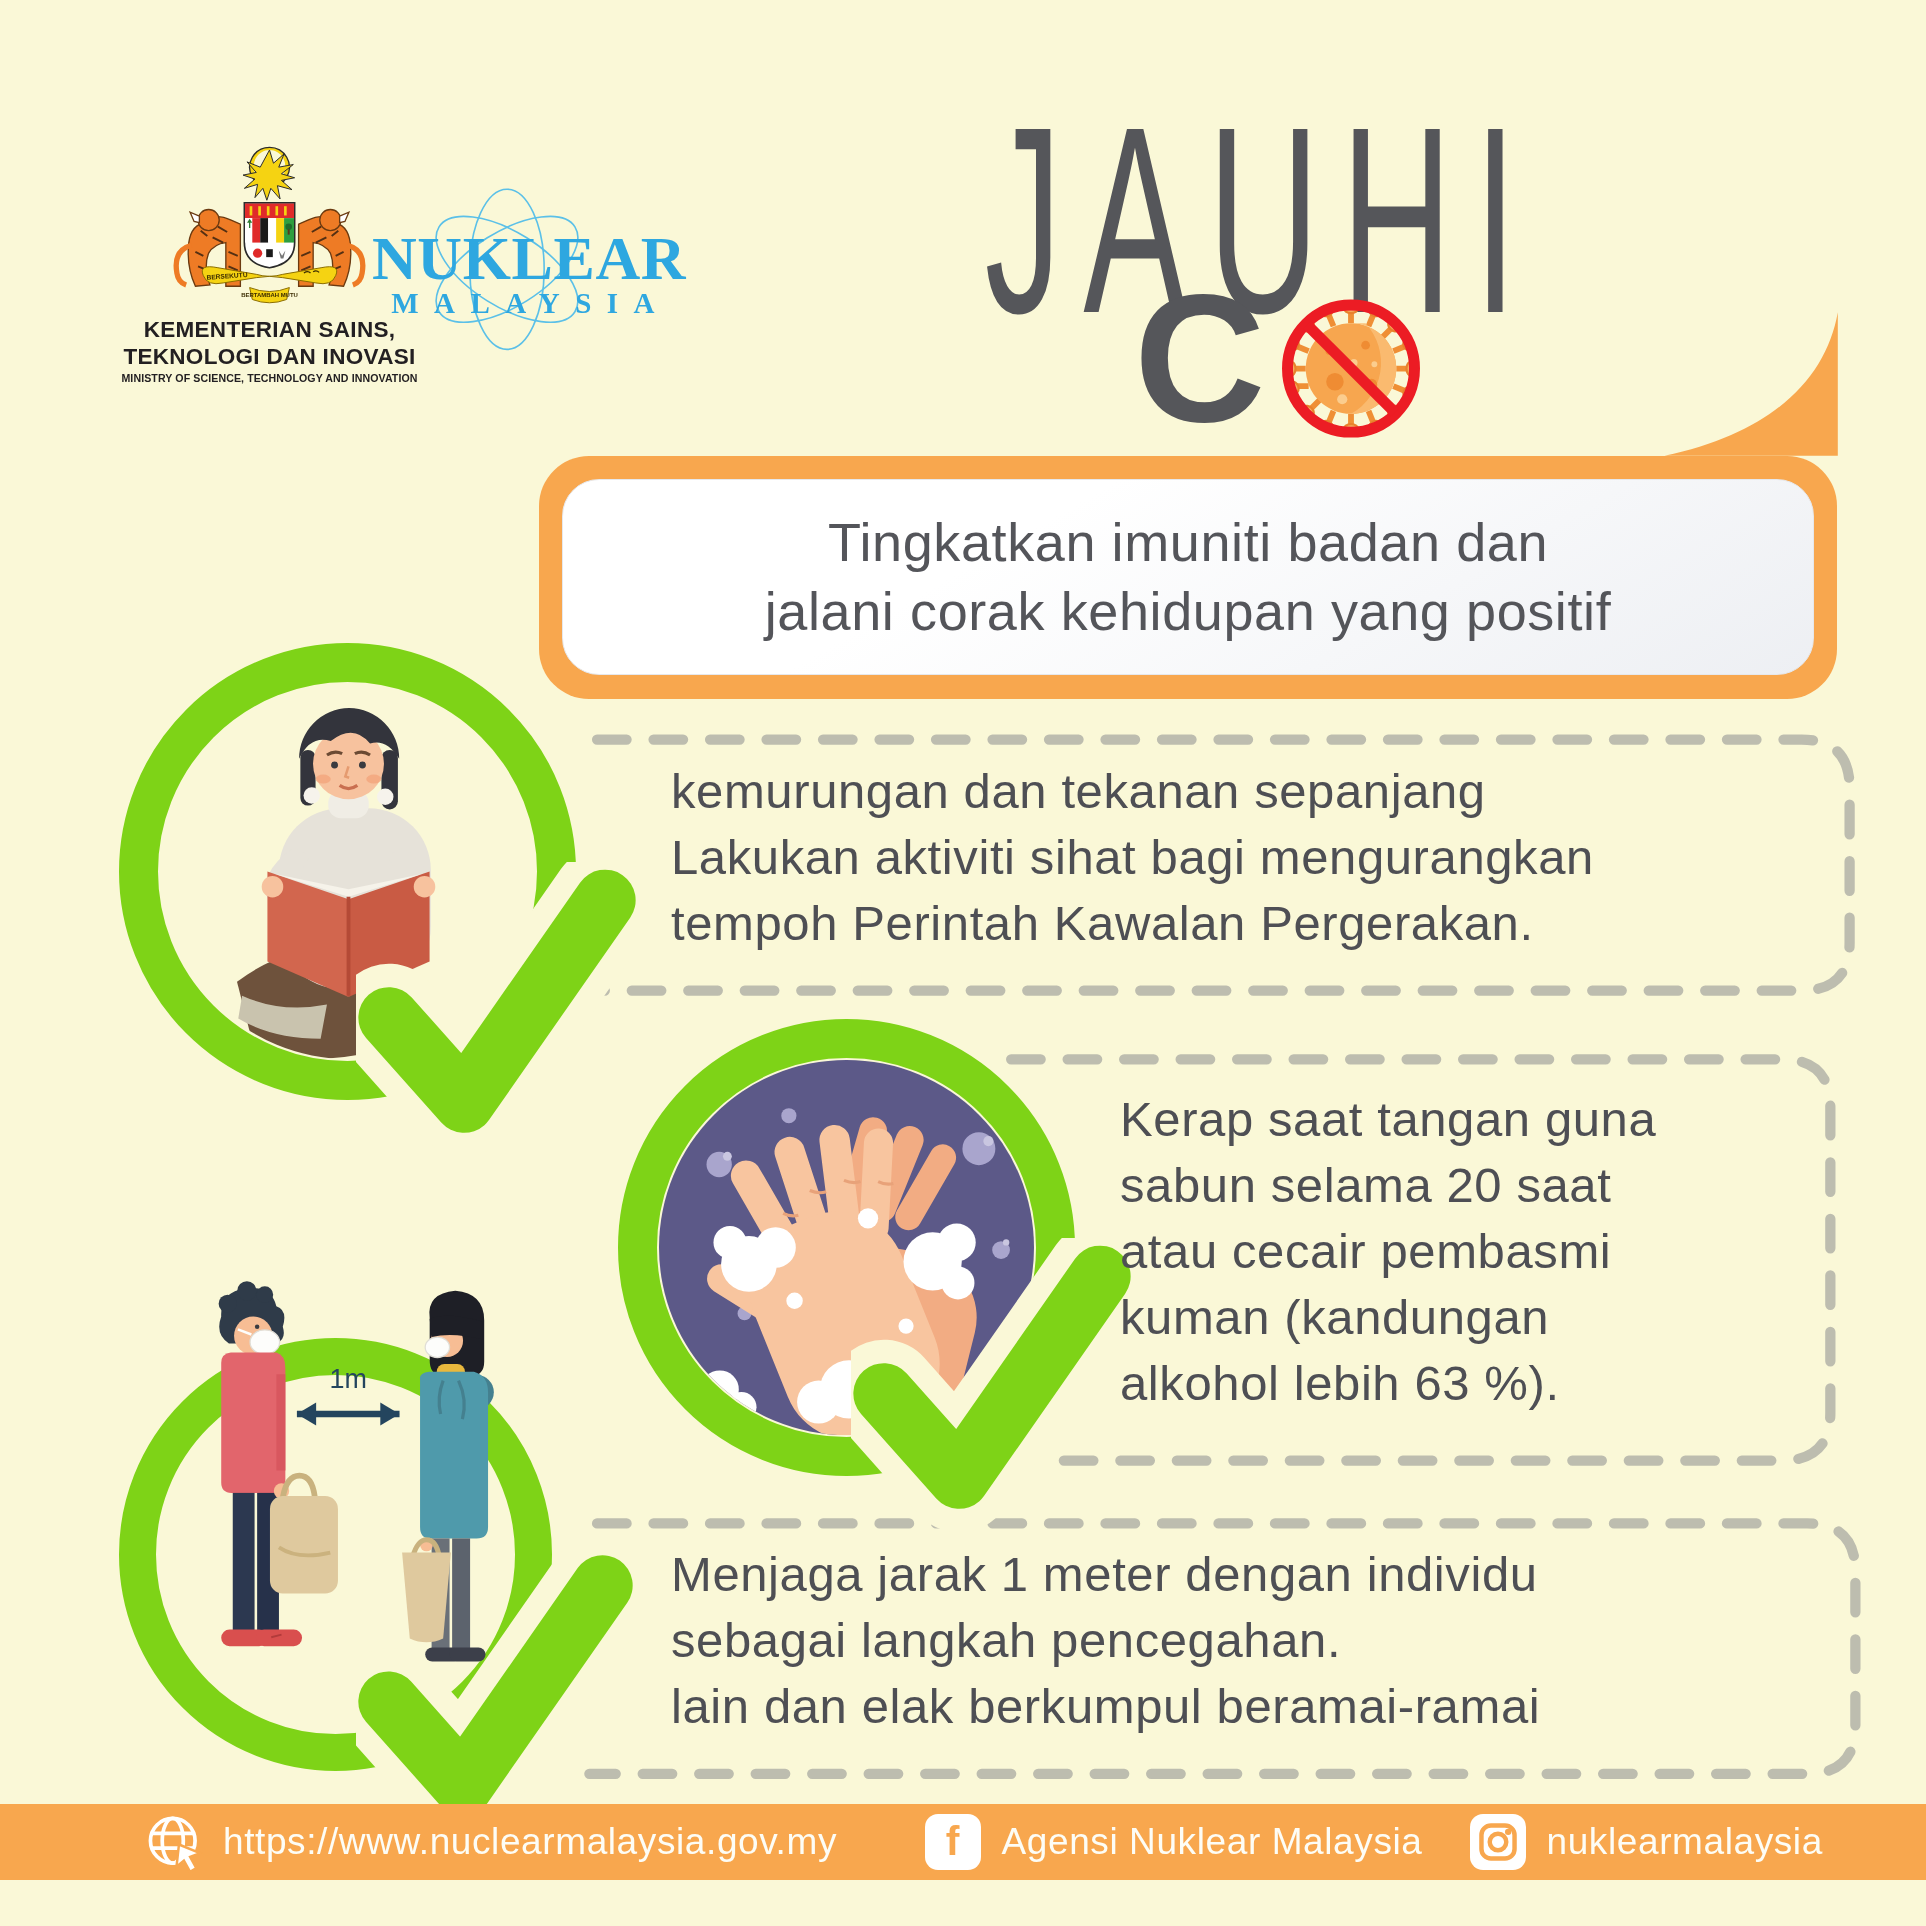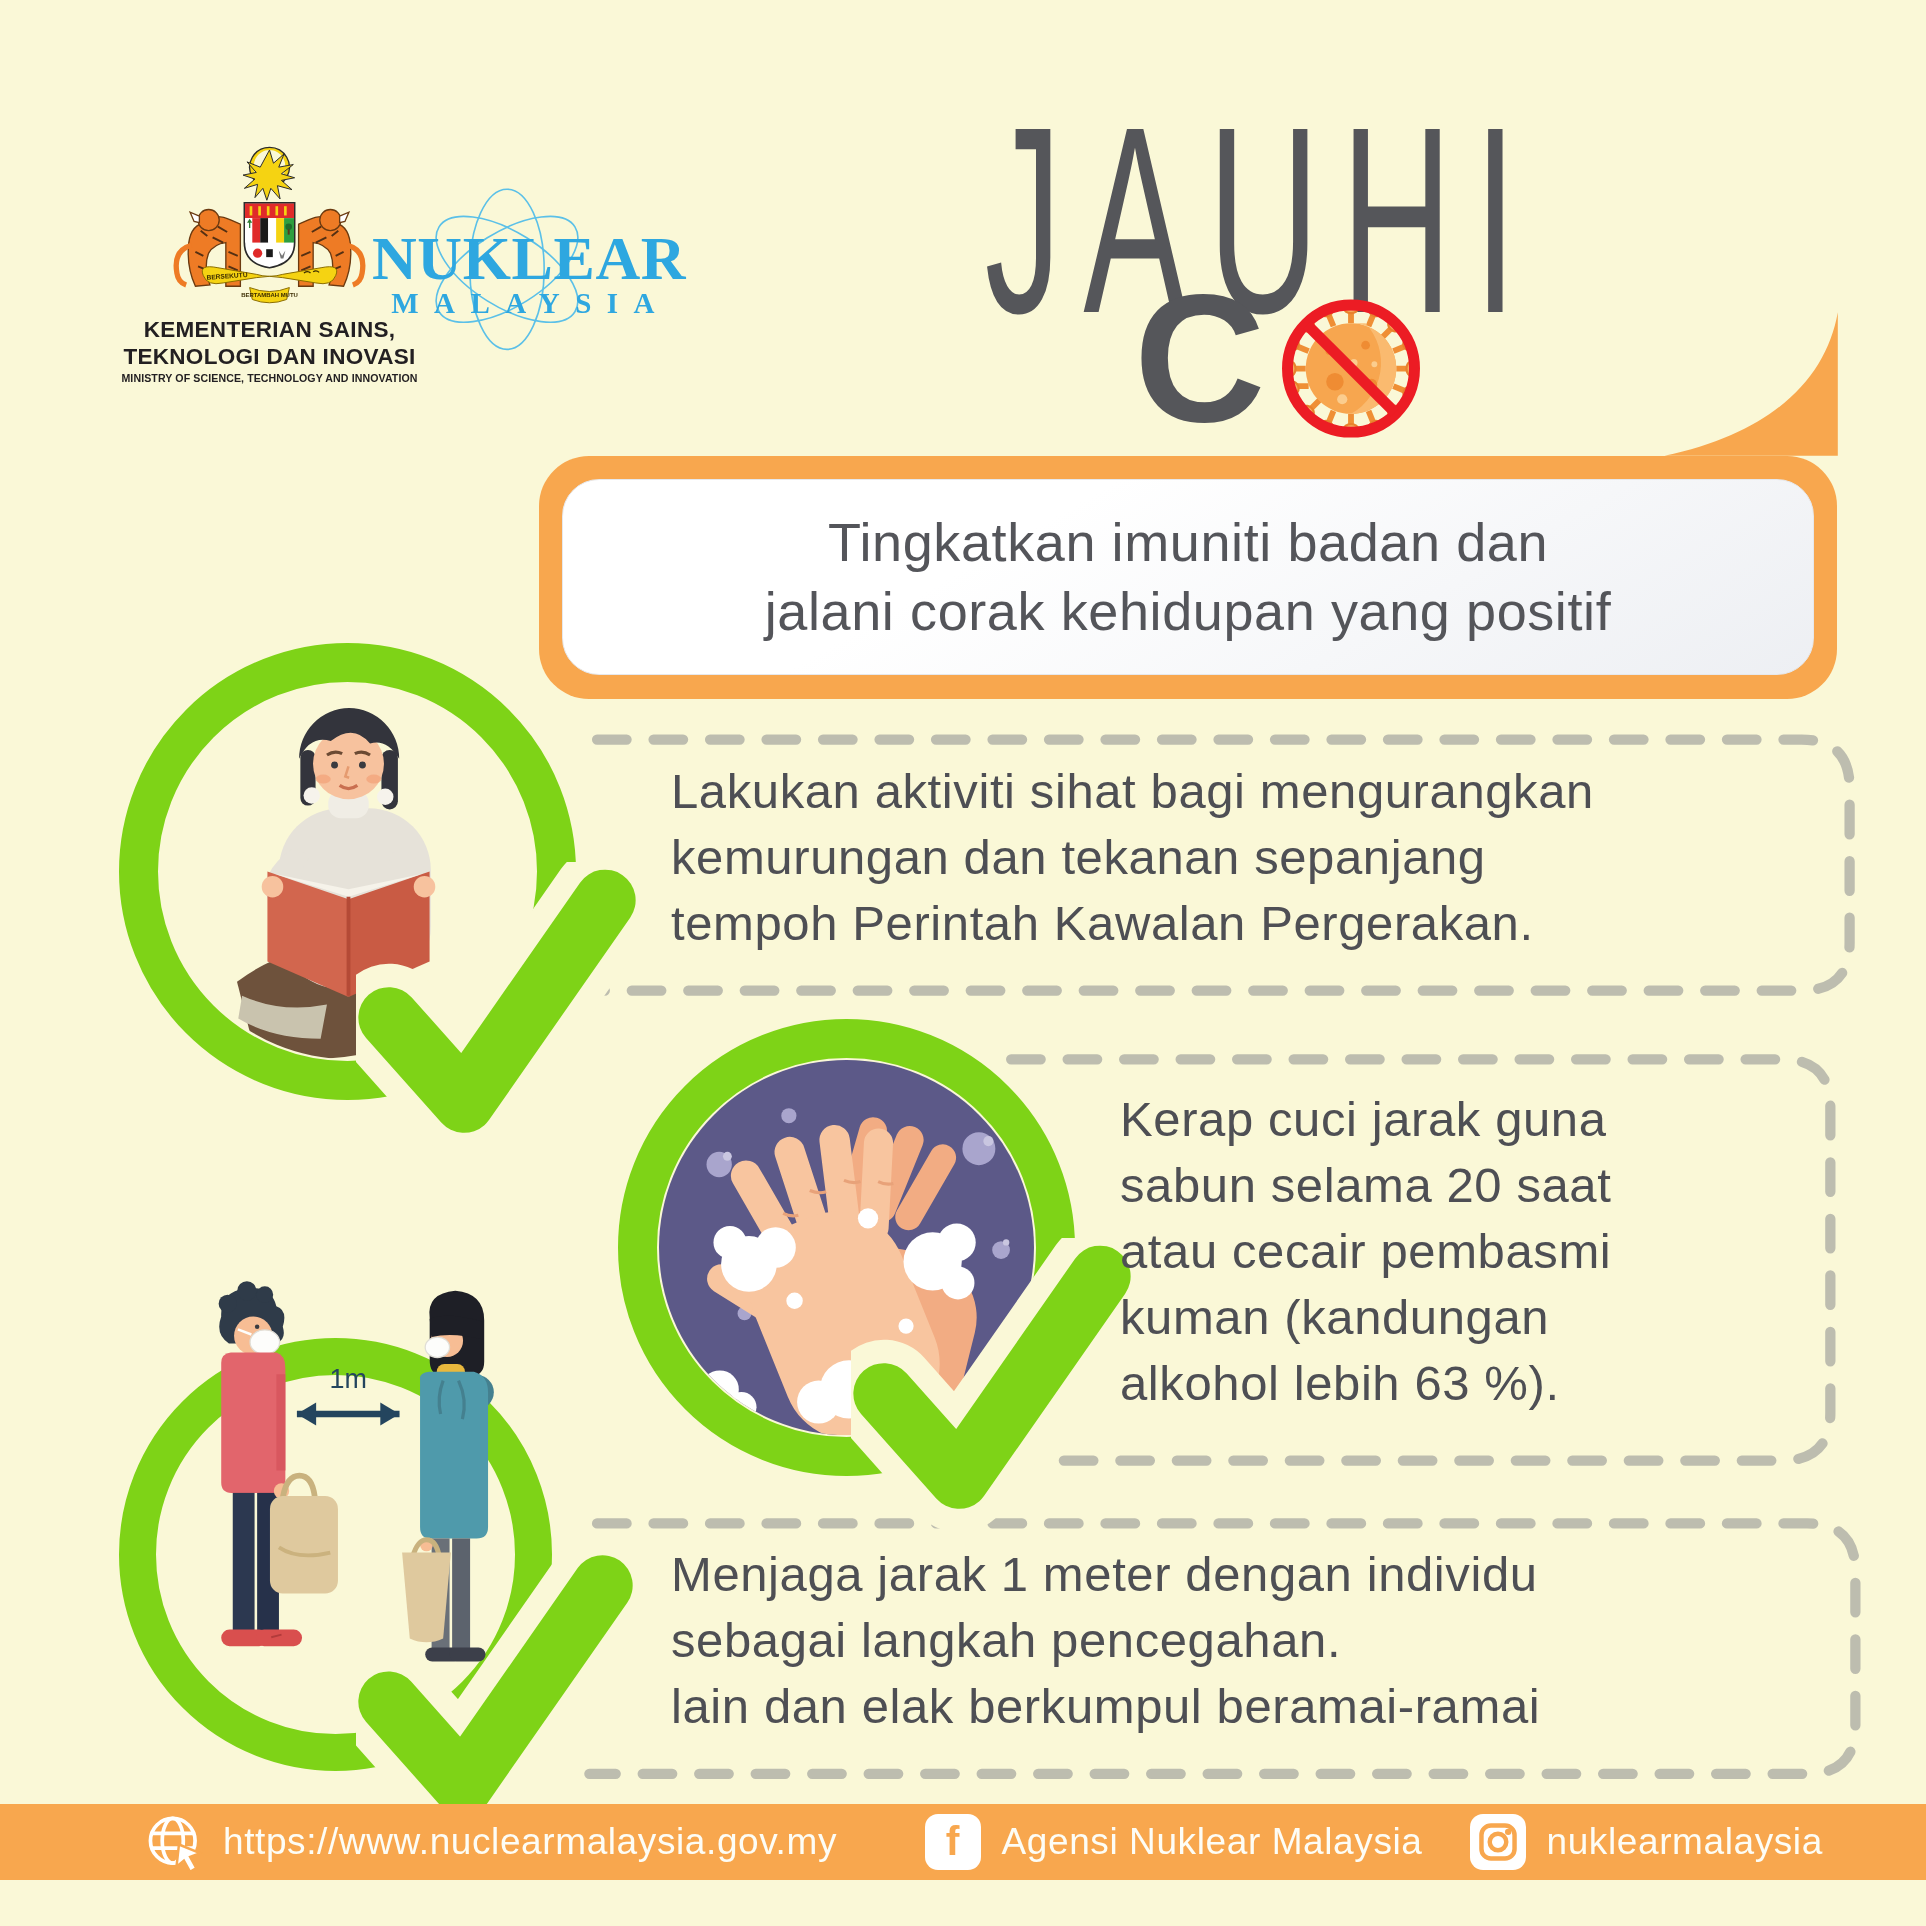--- a/index.html
+++ b/index.html
@@ -266,22 +266,22 @@
       <ellipse cx="336" cy="150" rx="12" ry="7" fill="#F2A177" opacity=".7"></ellipse>
       <path d="M296 130 l-5 16 6 2" stroke="#E59B70" stroke-width="4" fill="none"></path>
       <path d="M282 160 Q296 170 310 160" stroke="#C96F50" stroke-width="5" fill="none"></path>
     </svg>
   </div>
   <svg class="check check1" viewBox="0 0 120 120">
     <path d="M14 62 L46 98 L106 12" fill="none" stroke="#FAF8D7" stroke-width="46" stroke-linecap="round" stroke-linejoin="round"></path>
     <path d="M14 62 L46 98 L106 12" fill="none" stroke="#7ED317" stroke-width="26" stroke-linecap="round" stroke-linejoin="round"></path>
   </svg>
   <div class="tip-text tip1-text">
+    <div>kemurungan dan tekanan sepanjang</div>
     <div>Lakukan aktiviti sihat bagi mengurangkan</div>
-    <div>kemurungan dan tekanan sepanjang</div>
     <div>tempoh Perintah Kawalan Pergerakan.</div>
   </div>
 
   <div class="ring ring2"></div>
   <div class="illus-clip illus2">
     <svg viewBox="0 0 592 592" width="375" height="375">
 
       <g fill="#A9A5CD">
         <circle cx="95" cy="165" r="20"></circle>
           <circle cx="505" cy="140" r="26"></circle>
@@ -331,21 +331,21 @@
           <circle cx="214" cy="380" r="13"></circle>
           <circle cx="390" cy="420" r="12"></circle>
       </g>
     </svg>
   </div>
   <svg class="check check2" viewBox="0 0 120 120">
     <path d="M14 62 L46 98 L106 12" fill="none" stroke="#FAF8D7" stroke-width="46" stroke-linecap="round" stroke-linejoin="round"></path>
     <path d="M14 62 L46 98 L106 12" fill="none" stroke="#7ED317" stroke-width="26" stroke-linecap="round" stroke-linejoin="round"></path>
   </svg>
   <div class="tip-text tip2-text">
-    <div>Kerap cuci jarak guna</div>
+    <div>Kerap saat tangan guna</div>
     <div>sabun selama 20 saat</div>
     <div>atau cecair pembasmi</div>
     <div>kuman (kandungan</div>
     <div>alkohol lebih 63 %).</div>
   </div>
 
   <div class="ring ring3"></div>
   <svg class="people-illus" viewBox="0 0 700 820">
 
     <g>

